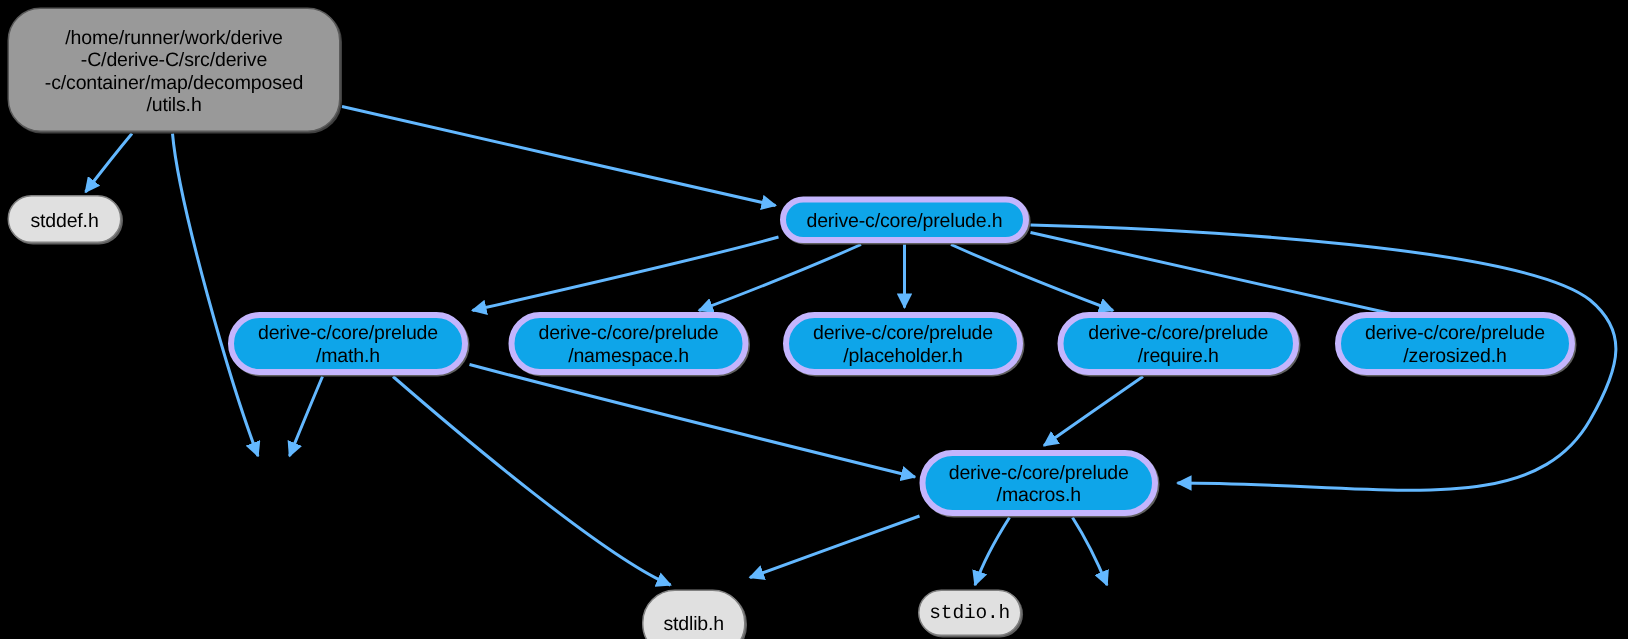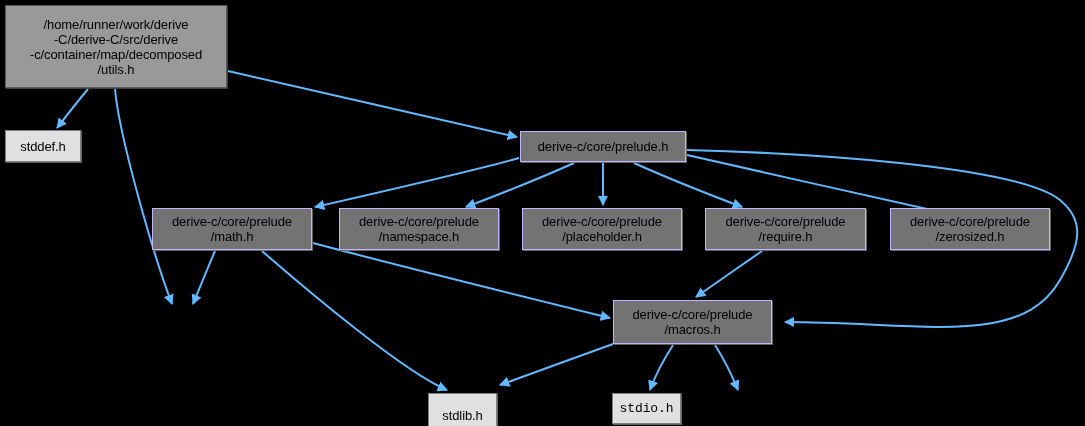--- a/index.html
+++ b/index.html
@@ -28,34 +28,35 @@
     box-sizing: border-box;
     display: flex;
     align-items: center;
     justify-content: center;
     text-align: center;
     color: #000000;
     font-size: 13px;
     line-height: 15px;
     white-space: pre-line;
     letter-spacing: -0.1px;
+    border-radius: 22px;
   }
   .node.current {
     background: #999999;
     border: 1px solid #5a5a5a;
     box-shadow: 1px 1px 0 0 #404040;
   }
   .node.sys {
     background: #e0e0e0;
     border: 1px solid #808080;
     box-shadow: 1px 1px 0 0 #606060;
   }
   .node.hdr {
-    background: #737373;
-    border: 1px solid #c4b5fd;
+    background: #0ea5e9;
+    border: 4px solid #c4b5fd;
     box-shadow: 1px 1px 0 0 #606060;
   }
   .node-label {
     display: block;
     width: 100%;
     padding: 0 3px;
     box-sizing: border-box;
   }
 </style>
 </head>

